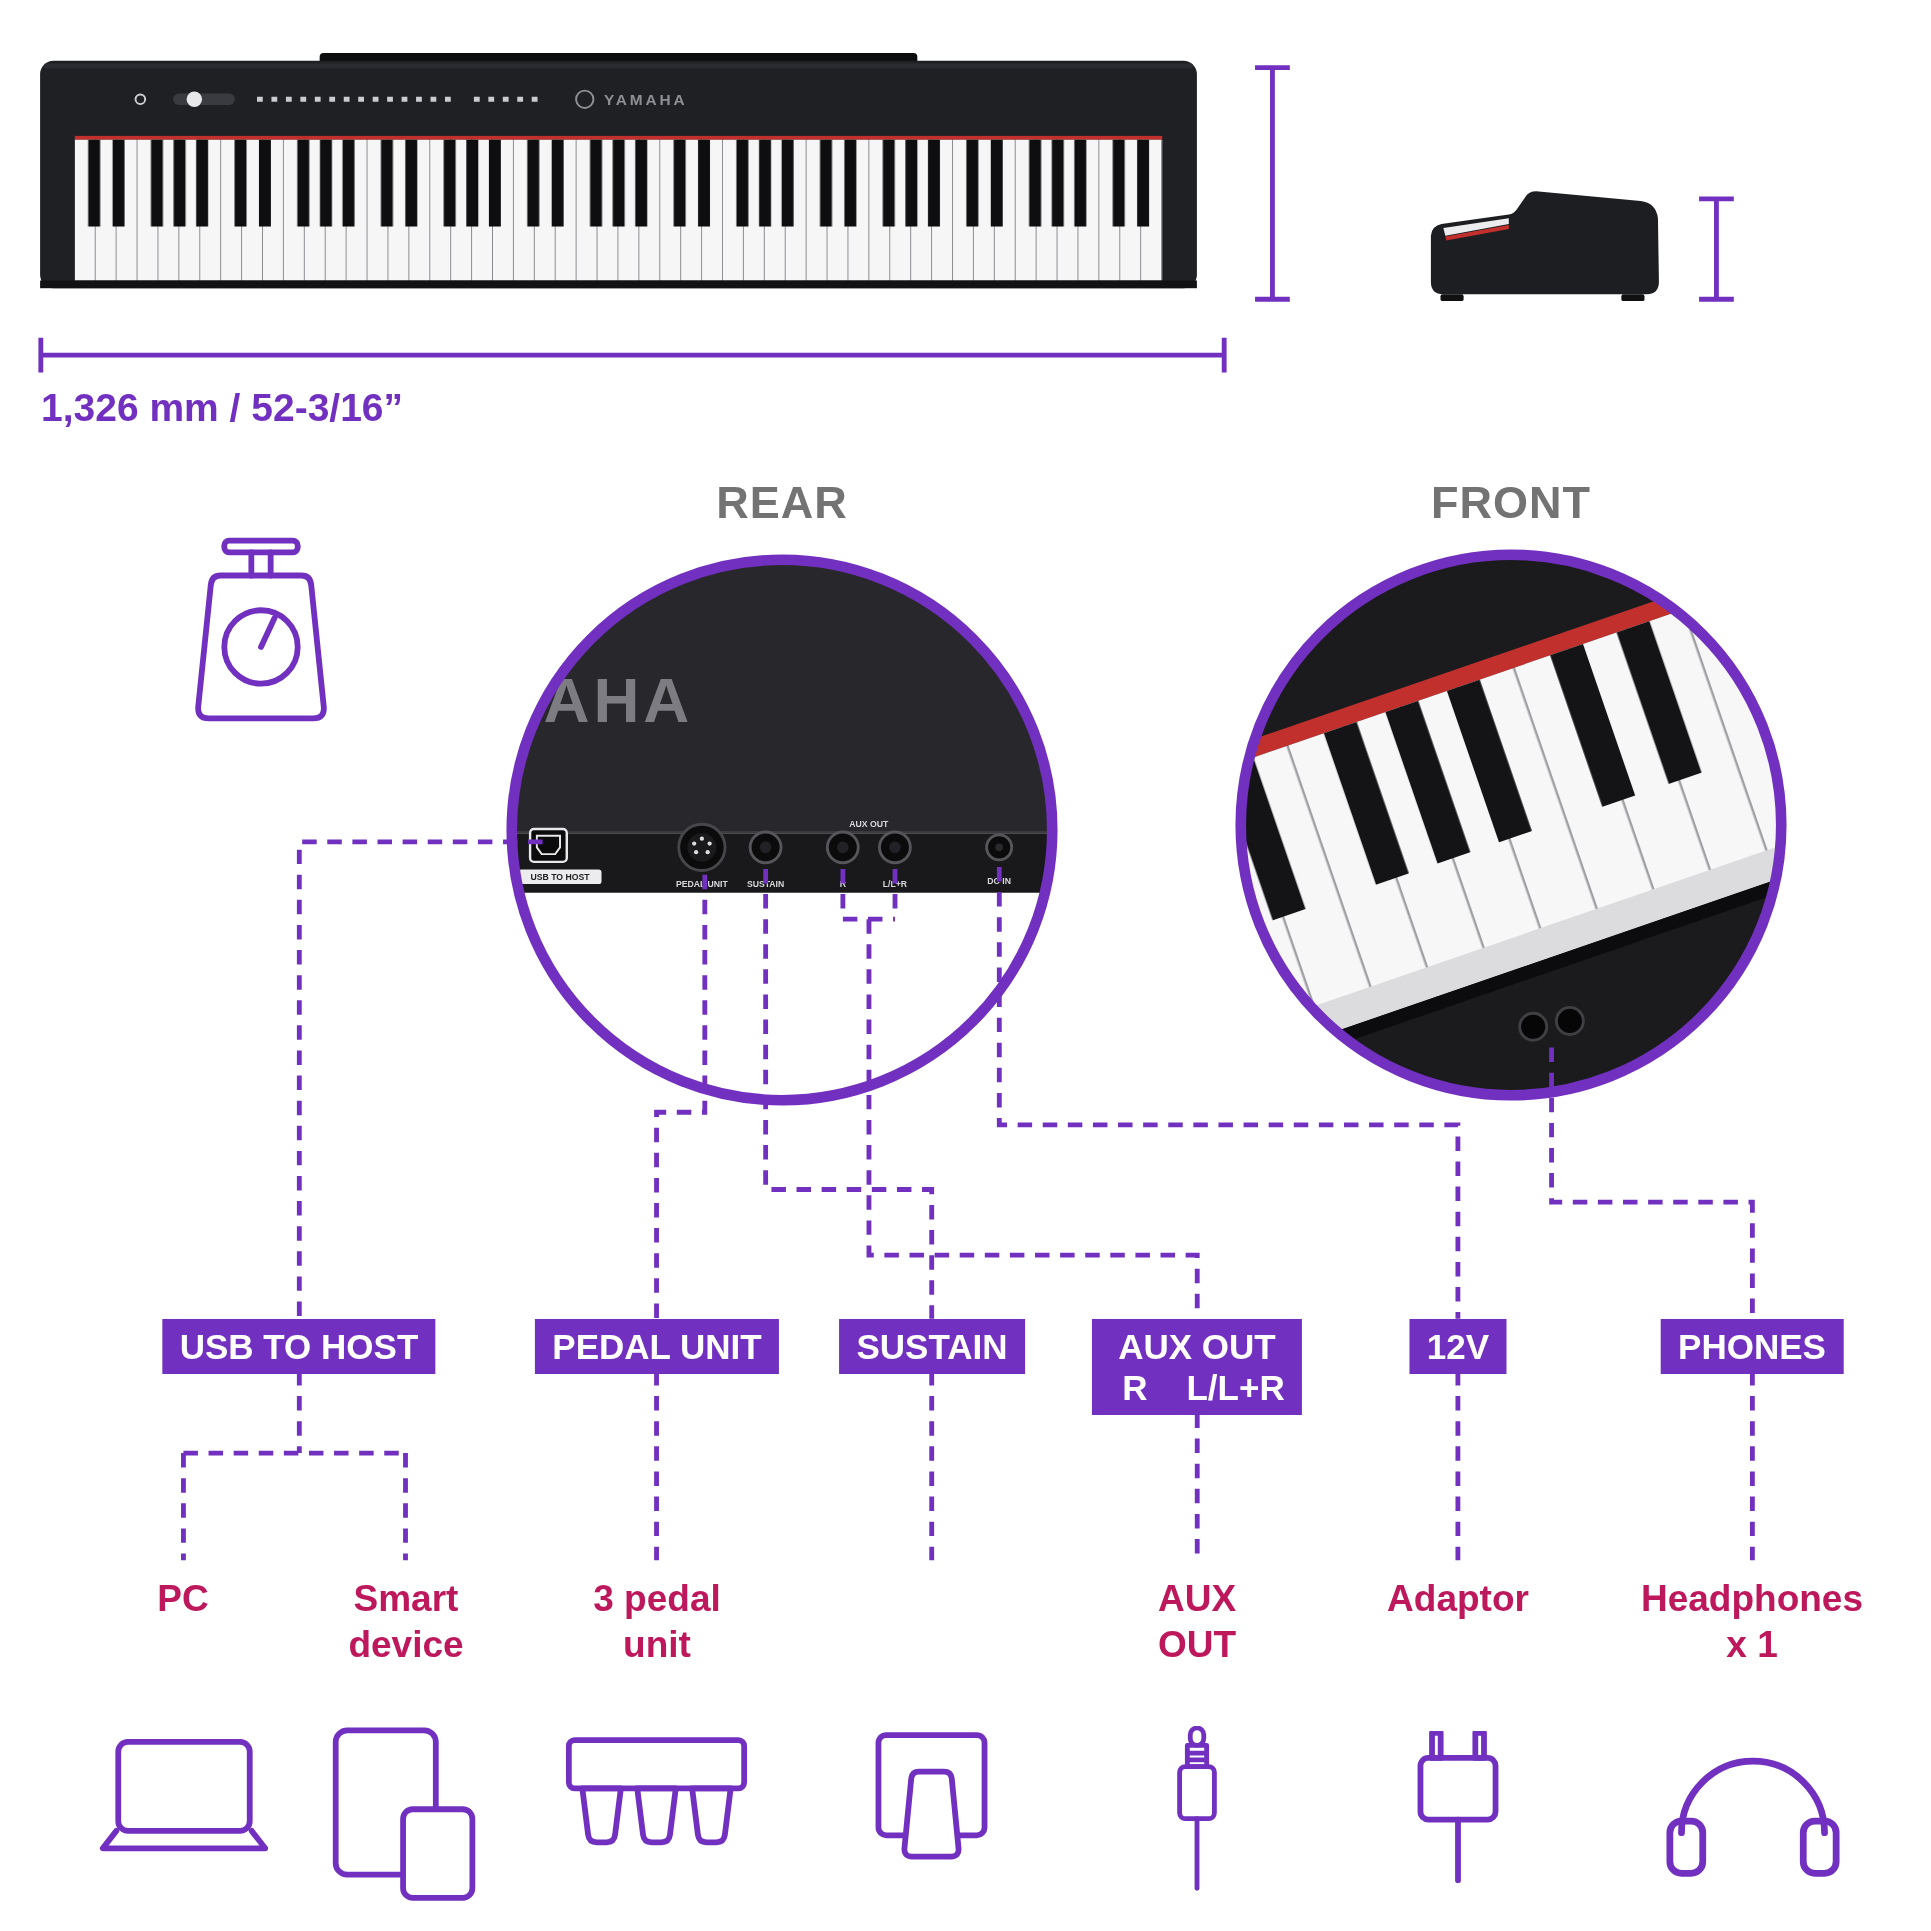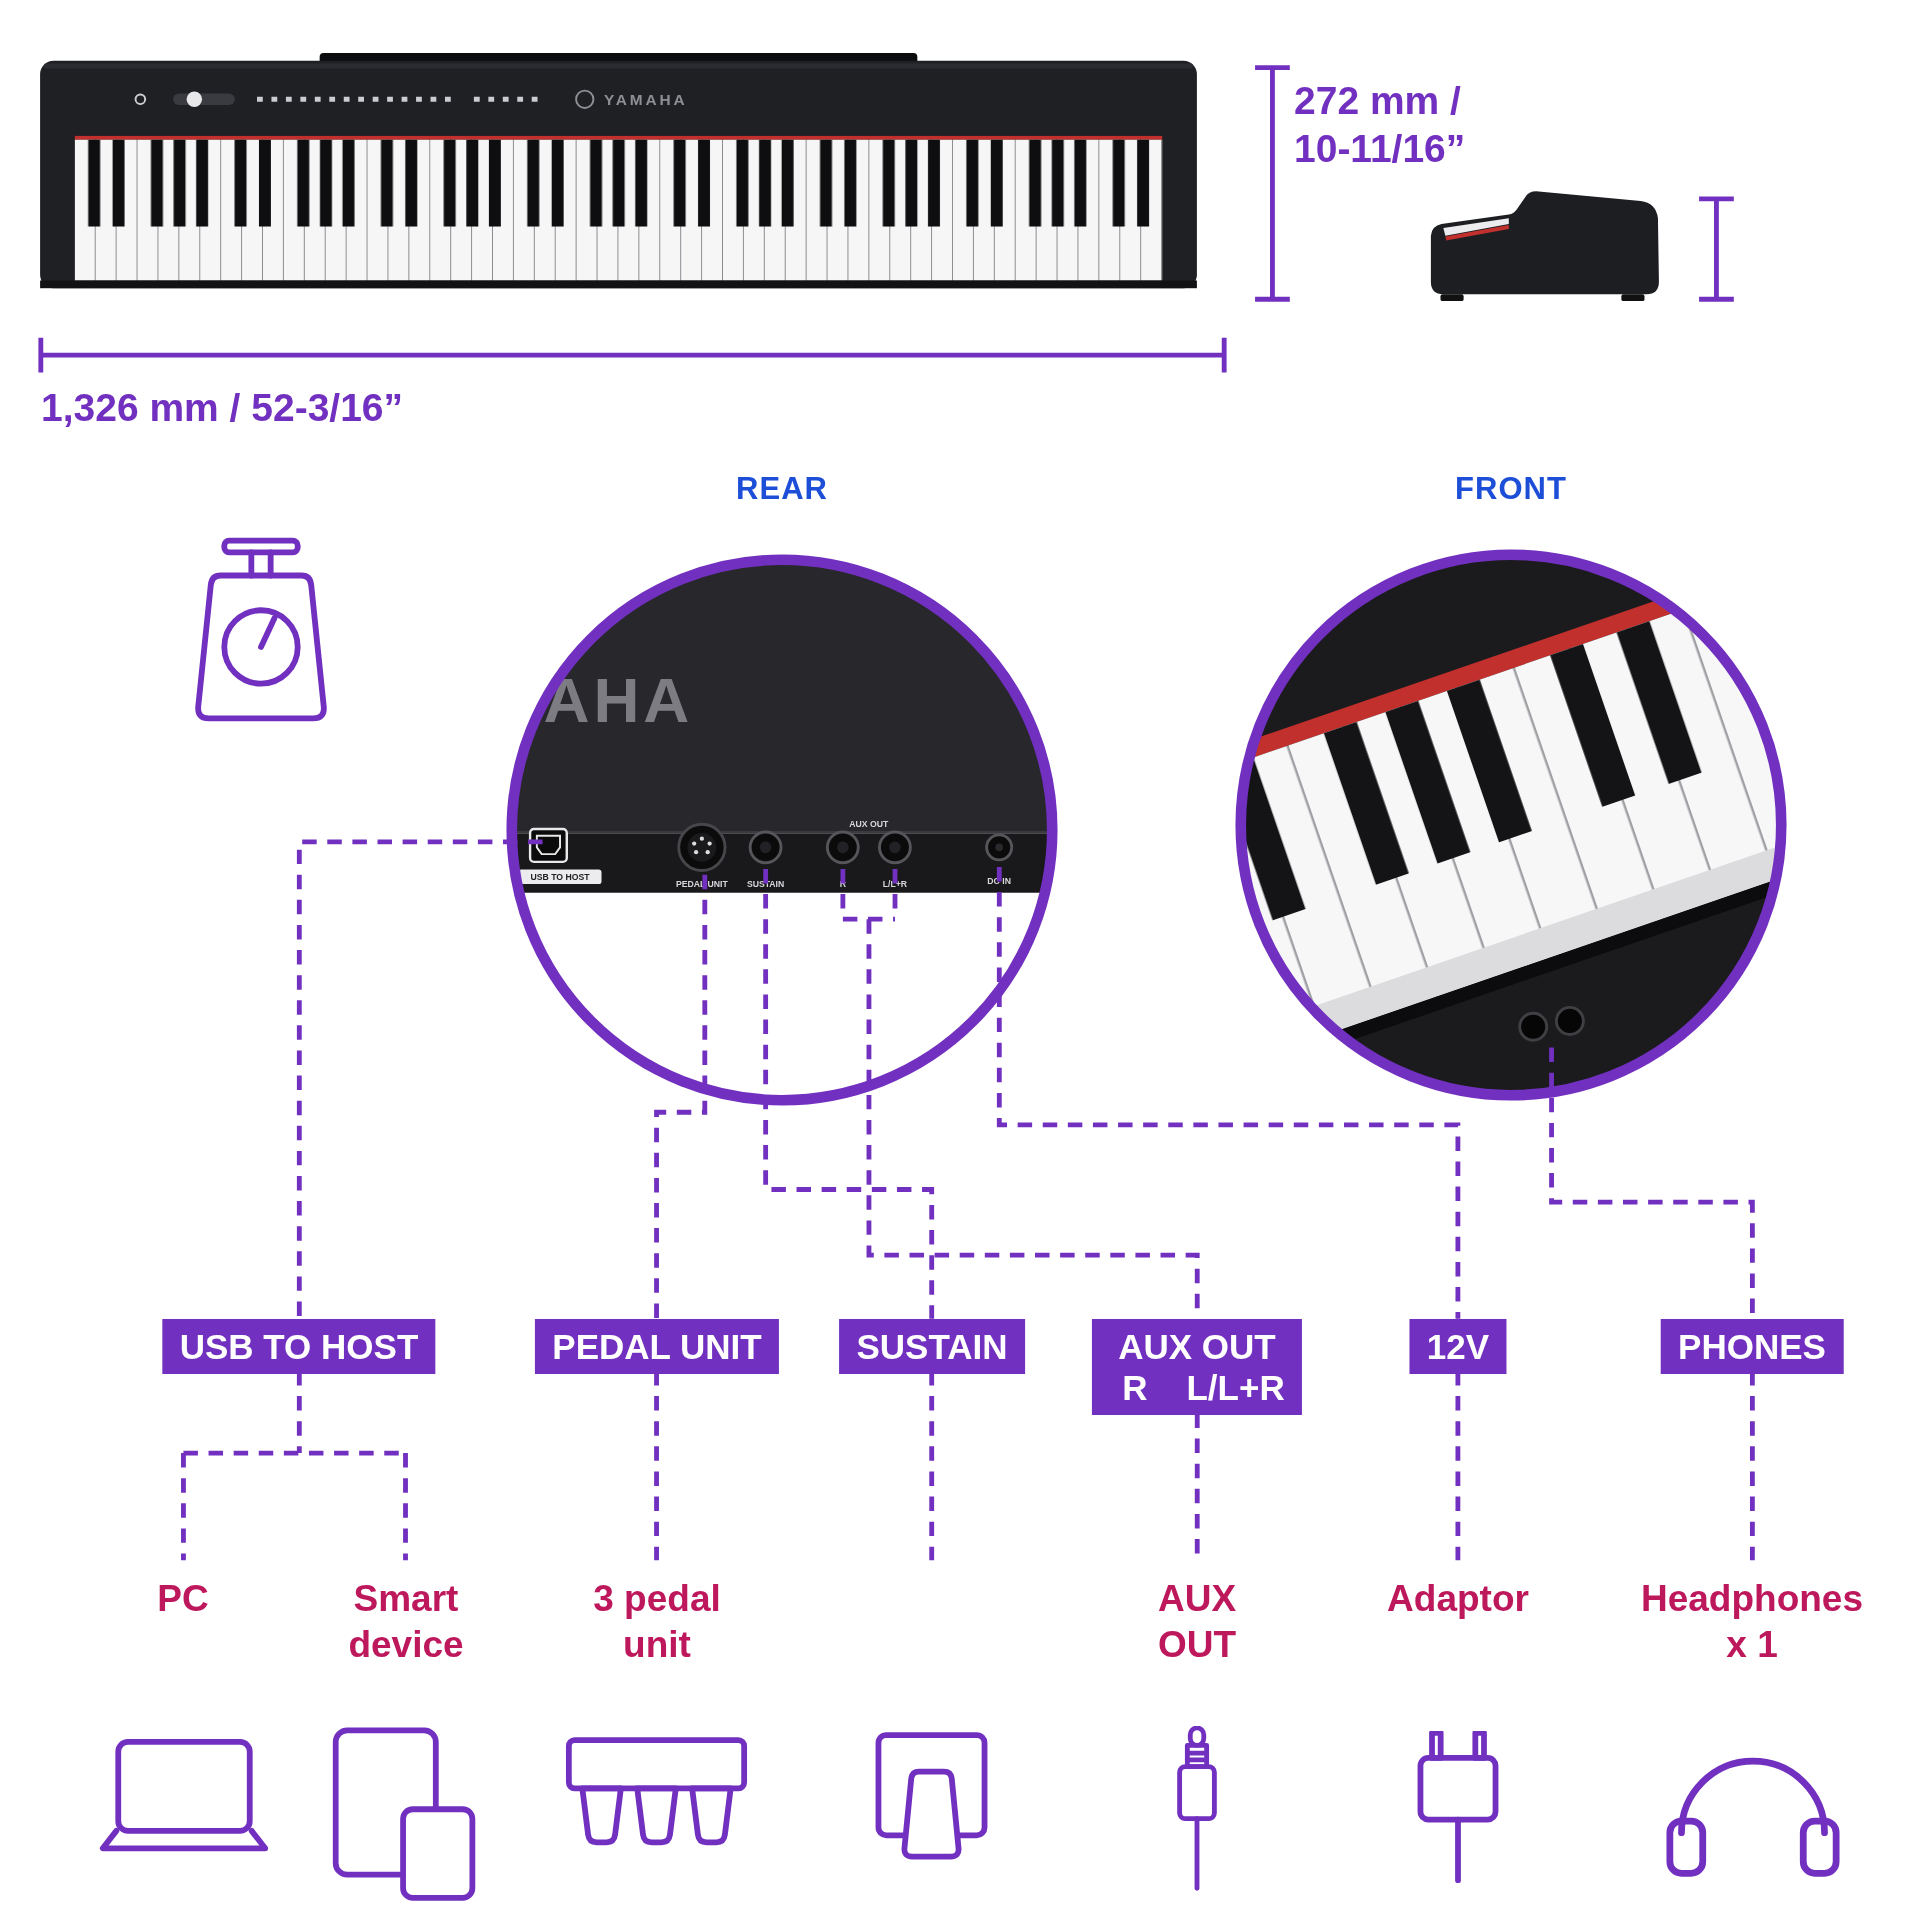--- a/index.html
+++ b/index.html
@@ -1,20 +1,20 @@
 <!DOCTYPE html>
 <html><head>
 <meta charset="utf-8">
 <style>
   html,body{margin:0;padding:0;background:#fff;}
   .canvas{position:relative;width:1931px;height:1931px;background:#fff;overflow:hidden;
           font-family:"Liberation Sans",sans-serif;color:#7130BF;padding-left:9px;}
   .abs{position:absolute;}
   .dim{position:absolute;font-size:39px;font-weight:bold;color:#7130BF;line-height:1.22;}
-  .title{position:absolute;font-size:31px;font-weight:bold;color:#1d4ed8;text-align:center;letter-spacing:1px;}
+  .title{position:absolute;font-size:45px;font-weight:bold;color:#737373;text-align:center;letter-spacing:1px;margin-top:6px;}
   .badge{position:absolute;top:1319px;transform:translateX(-50%);background:#7130BF;color:#fff;
          font-size:35px;font-weight:bold;padding:6.8px 17.4px;text-align:center;line-height:1.18;white-space:nowrap;}
   .badge span{display:block;}
   .badge .b2{white-space:pre;margin-left:13px;}
   .tlabel{position:absolute;top:1576px;transform:translateX(-50%);text-align:center;
           font-weight:bold;font-size:37px;color:#be185d;line-height:1.25;}
 </style>
 </head>
 <body>
 
@@ -63,24 +63,20 @@
   </svg>
 
   <svg class="abs" style="left:0;top:0" width="1931" height="444" viewBox="0 0 2000 460">
     <g stroke="#7130BF" stroke-width="5" fill="none">
       <path d="M1318,70 V310 M1300,70 H1336 M1300,310 H1336"></path>
       <path d="M1778,206 V310 M1760,206 H1796 M1760,310 H1796"></path>
       <path d="M42,368 H1268 M42,350 V386 M1268,350 V386"></path>
     </g>
   </svg>
 
-  <div class="dim" style="left:1294px;top:77px">
-    <div>272 mm /</div>
-    <div>10-11/16”</div>
-  </div>
   <div class="dim" style="left:41px;top:384px;width:1184px;text-align:left">1,326 mm / 52-3/16”</div>
 
   <svg class="abs" style="left:174px;top:533px" width="174" height="198" viewBox="0 0 180 205">
     <g fill="none" stroke="#7130BF" stroke-width="6" stroke-linejoin="round" stroke-linecap="round">
       <rect x="52" y="8" width="76" height="12" rx="5"></rect>
       <line x1="80" y1="20" x2="80" y2="44"></line>
       <line x1="100" y1="20" x2="100" y2="44"></line>
       <path d="M48,44 h84 q9,0 10,10 l13,126 q1,12 -11,12 H36 q-12,0 -11,-12 L38,54 q1,-10 10,-10 z"></path>
       <circle cx="90" cy="118" r="38"></circle>
       <line x1="90" y1="118" x2="104" y2="88"></line>

